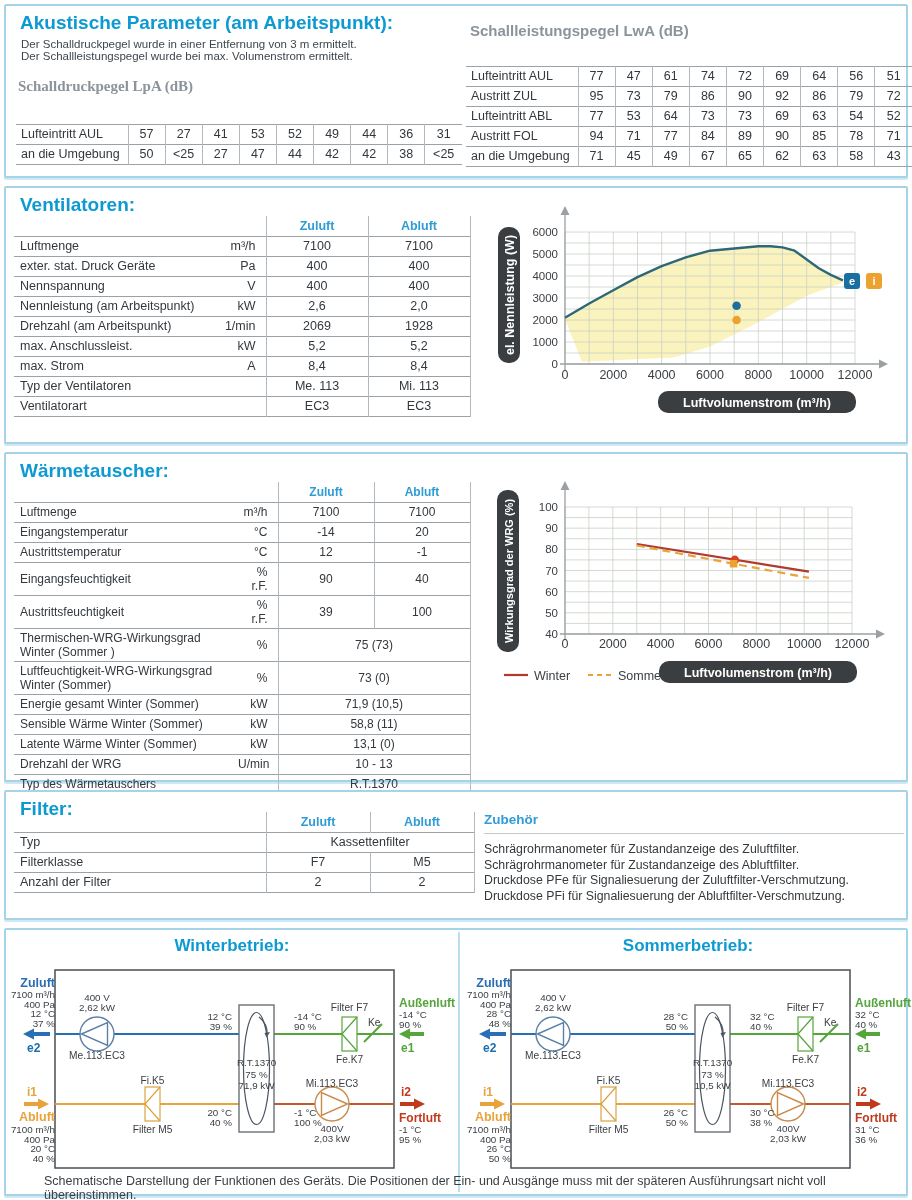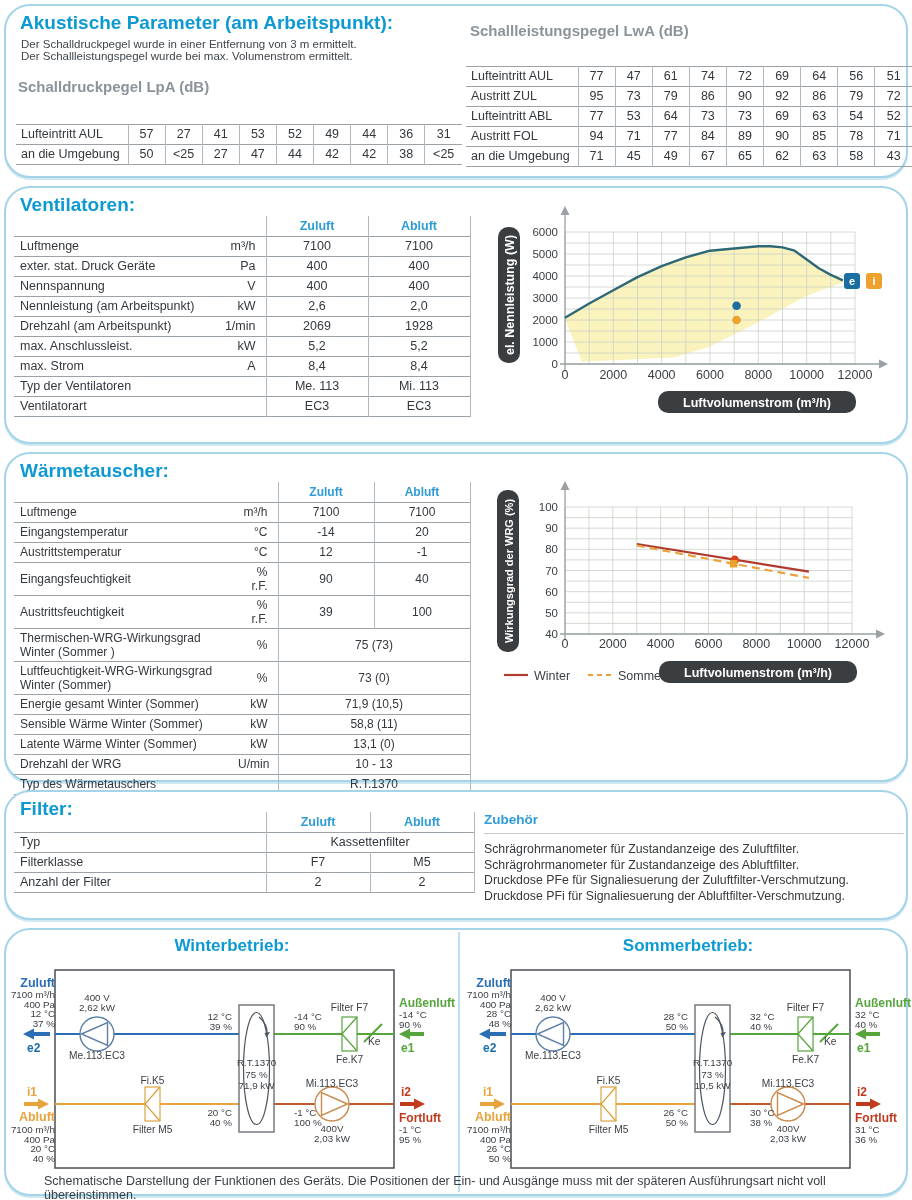--- a/index.html
+++ b/index.html
@@ -3,21 +3,21 @@
 <meta charset="utf-8">
 <style>
   :root{
     --cyan:#0d9ad2; --hcyan:#2f9cd6; --sub:#8b949b; --txt:#33383d;
     --bh:#9aa1a7; --bv:#b2b9be; --box:#a5d4e8;
     --blue:#2a6eb5; --green:#56a43c; --orange:#e8a33c; --red:#c03a1d; --eblue:#1a6fae;
   }
   *{margin:0;padding:0;box-sizing:border-box;}
   body{font-family:"Liberation Sans",sans-serif;background:#fff;color:var(--txt);}
   .page{position:relative;width:912px;height:1200px;background:#fff;overflow:hidden;}
-  .sec{position:absolute;left:4px;width:904px;border:2px solid var(--box);border-radius:26px;background:#fff;box-shadow:0 2px 0 #cfe8f3;}
+  .sec{position:absolute;left:4px;width:904px;border:2px solid var(--box);border-radius:2px;background:#fff;box-shadow:0 2px 0 #cfe8f3;}
   .sec h1{position:absolute;left:14px;top:6px;font-size:19px;font-weight:bold;color:var(--cyan);}
   .note{position:absolute;left:15px;font-size:11.5px;color:#3f464c;}
   .subt{position:absolute;font-size:15px;color:var(--sub);}
   table{border-collapse:collapse;table-layout:fixed;font-size:12.5px;color:var(--txt);}
   tr{border-bottom:1px solid var(--bh);}
   th,td{font-weight:normal;padding:2px 0;height:20px;vertical-align:middle;}
   .freq{position:absolute;width:446px;}
   .freq .lbl{width:112px;text-align:left;padding-left:5px;}
   .freq .v{width:37px;text-align:center;border-left:1px solid var(--bv);}
   .spec{position:absolute;}
@@ -71,40 +71,40 @@
   .bold{font-weight:bold;font-size:12.5px;line-height:13px;}
   .c-zu{color:var(--blue);} .c-au{color:var(--green);} .c-ab{color:var(--orange);} .c-fo{color:var(--red);} .c-e{color:var(--eblue);}
   .port{font-size:12px;font-weight:bold;line-height:12px;}
   .small-lab{font-size:10.2px;line-height:10.5px;}
   .ra{text-align:right;} .ce{text-align:center;}
   .zl-lab{left:0;top:15px;width:45px;} .zl-vals{left:0;top:28px;width:45px;}
   .p-e2{left:17px;top:80px;} .ft-pow{left:52px;top:31px;width:70px;}
   .ft-typ{left:43px;top:89px;width:88px;} .mtl{left:160px;top:50px;width:62px;}
   .hx-lab{left:214px;top:95px;width:65px;line-height:11.5px;} .mtr{left:284px;top:50px;width:62px;}
   .fl-au-lab{left:303px;top:41px;width:73px;} .fl-au-code{left:303px;top:93px;width:73px;}
-  .p-ke{left:358px;top:56px;margin-top:19px;} .au-lab{left:389px;top:35px;width:54px;}
+  .p-ke{left:358px;top:56px;} .au-lab{left:389px;top:35px;width:54px;}
   .au-vals{left:389px;top:48px;width:54px;} .p-e1{left:391px;top:80px;}
   .p-i1{left:17px;top:124px;} .ab-lab{left:0;top:149px;width:45px;}
   .ab-vals{left:0;top:163px;width:45px;} .fl-ab-lab{left:106px;top:114px;width:73px;}
   .fl-ab-code{left:106px;top:163px;width:73px;} .mbl{left:160px;top:146px;width:62px;}
   .mbr{left:284px;top:146px;width:62px;} .fb-typ{left:278px;top:117px;width:88px;}
   .fb-pow{left:287px;top:162px;width:70px;} .p-i2{left:391px;top:124px;}
   .fo-lab{left:389px;top:150px;width:54px;} .fo-vals{left:389px;top:163px;width:54px;}
 </style>
 </head>
 <body>
 
 <div class="page">
 
   <section class="sec" style="top:4px;height:174px;">
     <h1>Akustische Parameter (am Arbeitspunkt):</h1>
     <p class="note" style="top:32px;">Der Schalldruckpegel wurde in einer Entfernung von 3 m ermittelt.</p>
     <p class="note" style="top:44px;">Der Schallleistungspegel wurde bei max. Volumenstrom ermittelt.</p>
 
-    <h2 class="subt" style="left:12px;top:72px;">Schalldruckpegel LpA (dB)</h2>
+    <h2 class="subt" style="left:12px;top:72px;font-family:Liberation Serif, serif;">Schalldruckpegel LpA (dB)</h2>
     <table class="freq" style="left:10px;top:98px;">
       <thead>
         <tr>
           <th class="lbl"></th>
 
         </tr>
       </thead>
       <tbody>
 
           <tr>

